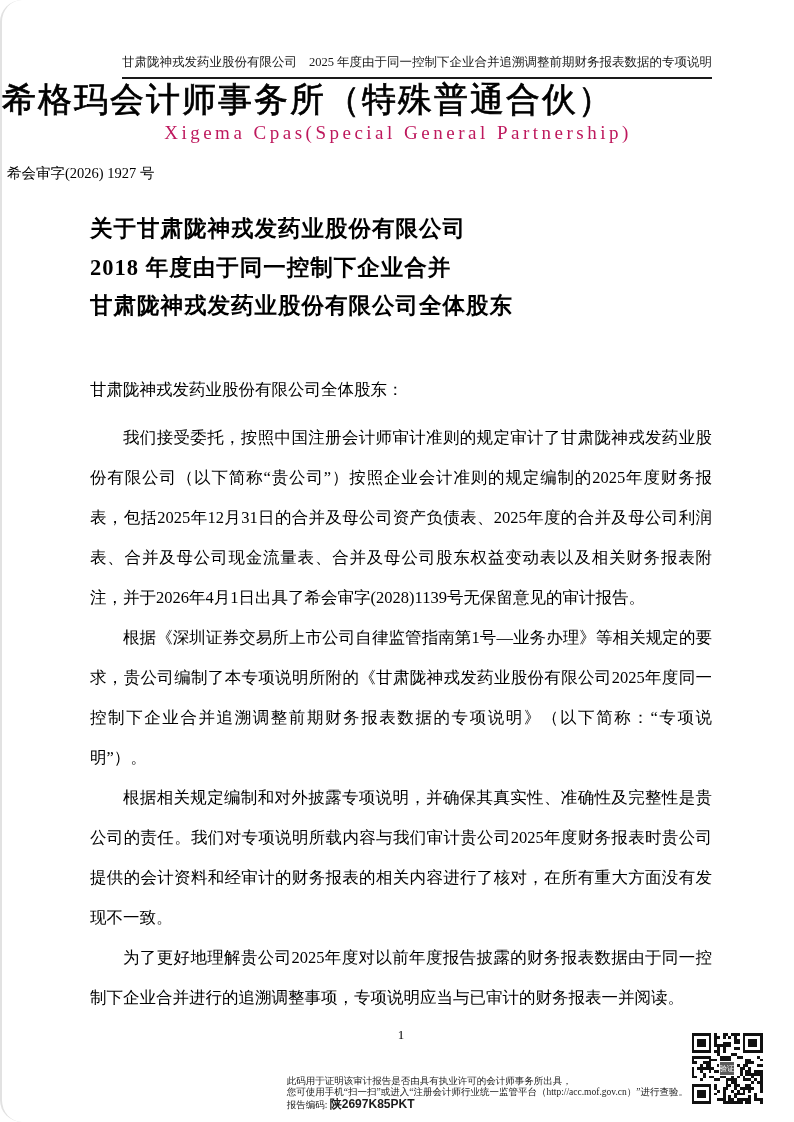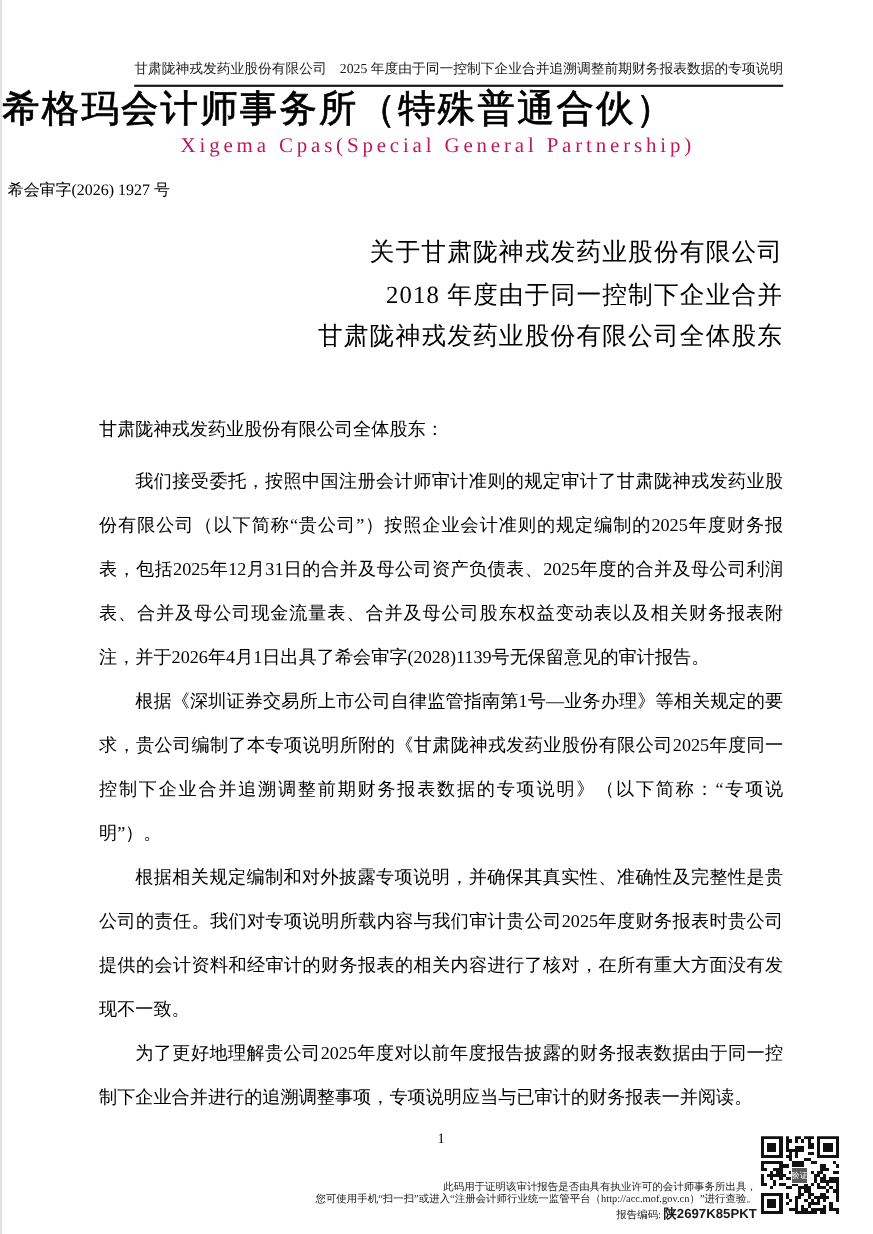--- a/index.html
+++ b/index.html
@@ -10,20 +10,21 @@
   .page {
     position: relative;
     width: 794px;
     height: 1122px;
     background: #ffffff;
     color: #000000;
     font-family: "Liberation Serif", "DejaVu Serif", serif;
     overflow: hidden;
     box-sizing: border-box;
     border-left: 2px solid #e2e2e2;
+    border-radius: 22px;
   }
   
   .header-note {
     position: absolute;
     top: 54px;
     left: 120px;
     right: 82px;
     display: flex;
     justify-content: space-between;
     font-size: 12.5px;
@@ -64,23 +65,23 @@
     width: 100%;
     font-size: 14.5px;
     line-height: 20px;
   }
   
   .doc-title {
     position: absolute;
     top: 210px;
     left: 88px;
     width: 622px;
-    text-align: right;
+    text-align: left;
     font-size: 22.5px;
-    font-weight: normal;
+    font-weight: bold;
     line-height: 38.5px;
     letter-spacing: 1px;
   }
   
   .body-text {
     position: absolute;
     top: 370px;
     left: 88px;
     width: 622px;
     font-size: 16.5px;
@@ -110,21 +111,20 @@
     position: absolute;
     top: 1033px;
     left: 88px;
     right: 31px;
     display: flex;
     justify-content: flex-end;
     align-items: flex-end;
     gap: 3px;
   }
   .footer-text {
-    text-align: right;
     font-size: 9.5px;
     line-height: 11.5px;
     color: #1a1a1a;
     margin-bottom: -7px;
     white-space: nowrap;
   }
   .report-code {
     font-family: "Liberation Sans", sans-serif;
     font-weight: bold;
     font-size: 12px;

